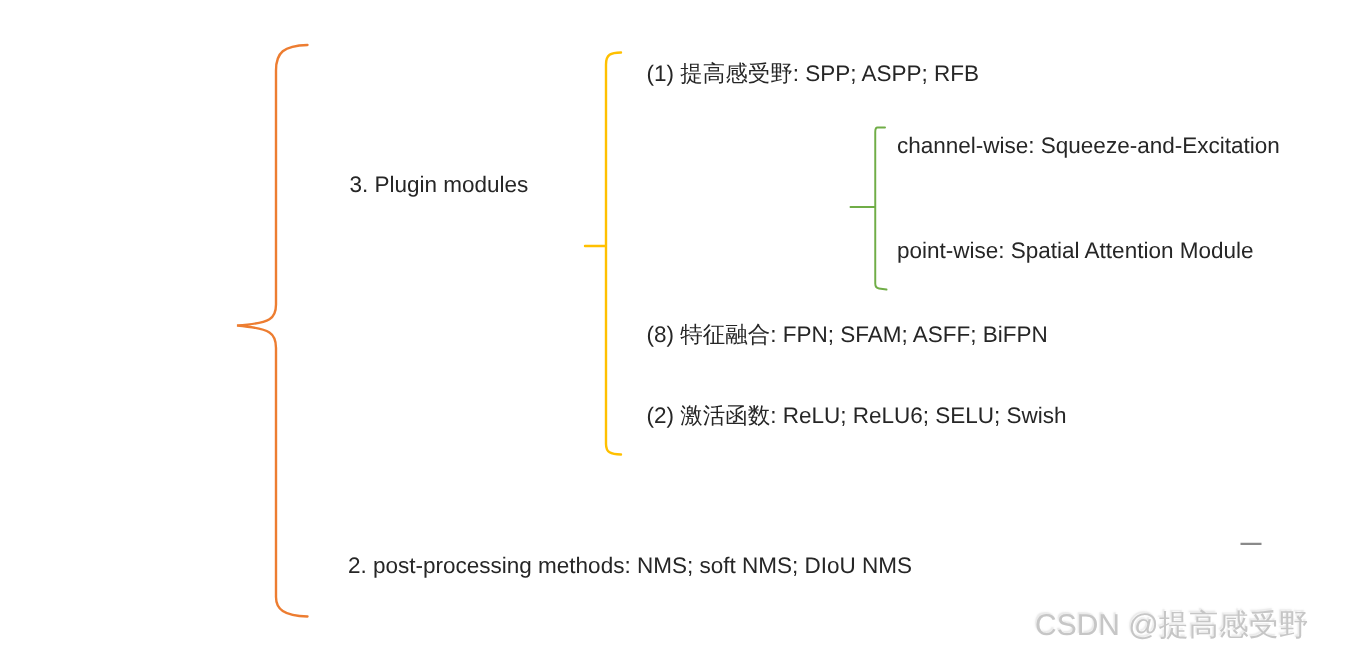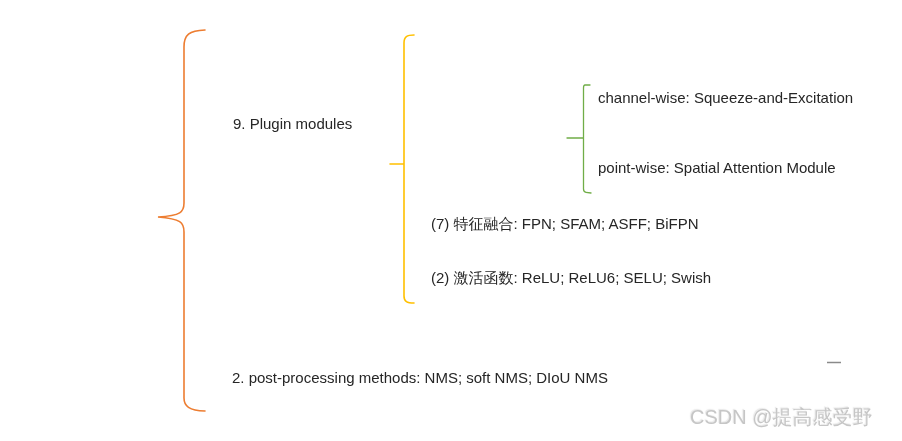--- a/index.html
+++ b/index.html
@@ -61,29 +61,30 @@
     <path d="M 590 85
              L 585 85 Q 583.5 85 583.5 88
              L 583.5 189 Q 583.5 192 586 192.3
              L 591 193
              M 583.5 138 L 567 138" fill="none" stroke-width="1.3" stroke-linecap="round" stroke="#70AD47"></path>
 
     <line x1="827" y1="362.5" x2="841" y2="362.5" stroke-width="1.5" stroke="#8A8A8A"></line>
   </svg>
 
 
-  <div class="lbl" style="left:233px; top:113px;">9. Plugin modules</div>
+  <div class="lbl" style="left:233px; top:113px;">3. Plugin modules</div>
 
+  <div class="lbl" style="left:431px; top:39px;">(1) 提高感受野: SPP; ASPP; RFB</div>
 
 
   <div class="lbl" style="left:598px; top:157px;">point-wise: Spatial Attention Module</div>
 
   <div class="lbl" style="left:598px; top:87px;">channel-wise: Squeeze-and-Excitation</div>
 
-  <div class="lbl" style="left:431px; top:213px;">(7) 特征融合: FPN; SFAM; ASFF; BiFPN</div>
+  <div class="lbl" style="left:431px; top:213px;">(8) 特征融合: FPN; SFAM; ASFF; BiFPN</div>
 
   <div class="lbl" style="left:431px; top:267px;">(2) 激活函数: ReLU; ReLU6; SELU; Swish</div>
 
   <div class="lbl" style="left:232px; top:355px;margin-top:12px;">2. post-processing methods: NMS; soft NMS; DIoU NMS</div>
 
   <div class="watermark">CSDN @提高感受野</div>
 
 </div>
 
 </body></html>

